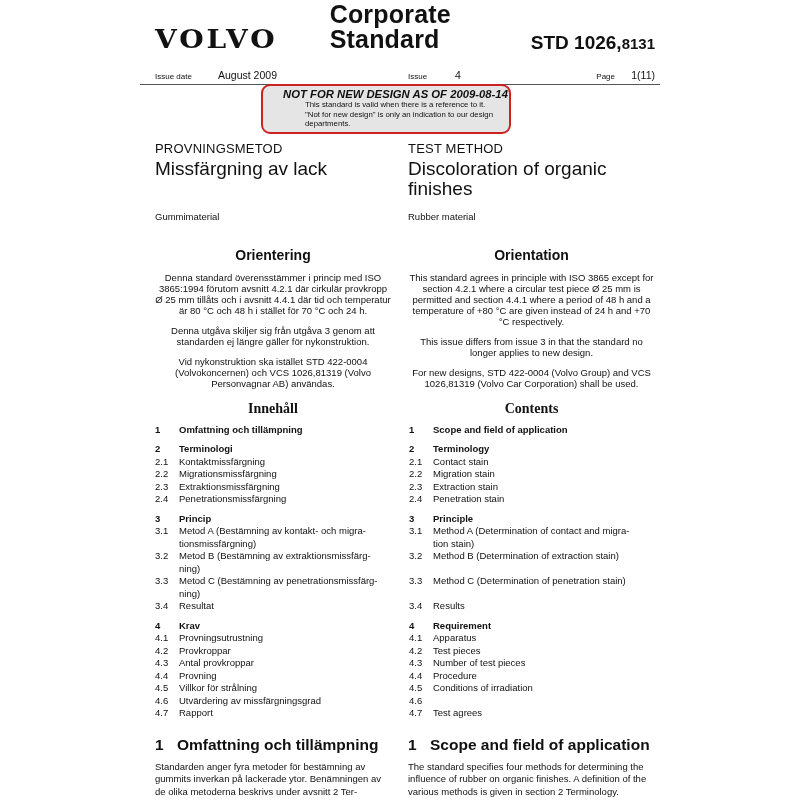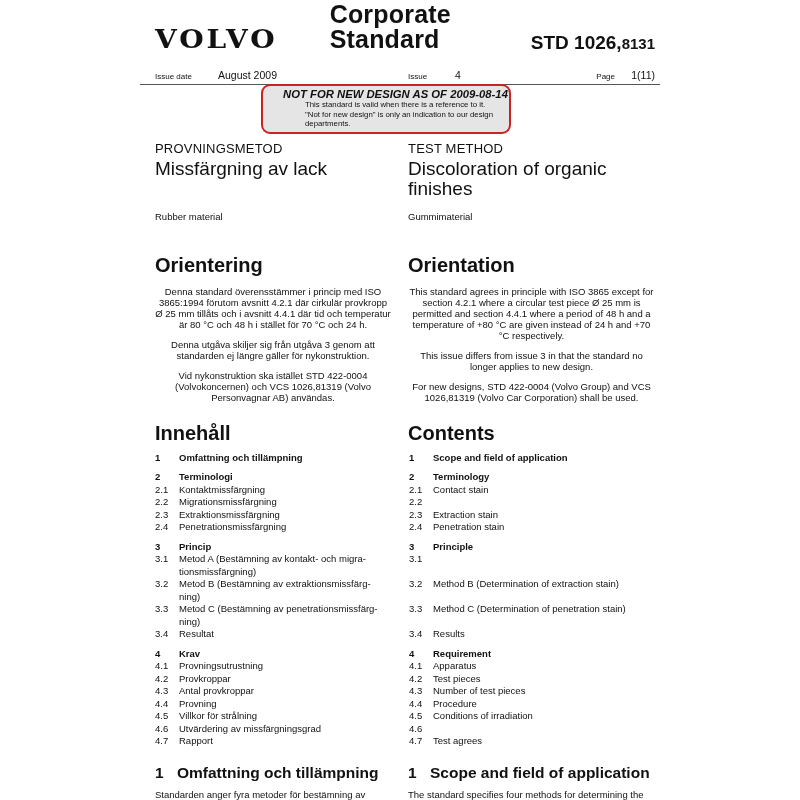--- a/index.html
+++ b/index.html
@@ -44,26 +44,26 @@
     padding:2px 6px 3px 20px;
   }
   .notice-title { font-size:11.3px; font-weight:bold; font-style:italic; white-space:nowrap; }
   .notice-line { font-size:7.8px; line-height:9.5px;margin-left:22px; }
 
   
   .pair { display:grid; grid-template-columns:236px 247px; column-gap:17px; }
   .kicker { font-size:13px; letter-spacing:.2px; margin-bottom:3px; }
   .h1 { font-size:19px; font-weight:normal; line-height:20px; margin:0; max-width:232px; }
   .subtitle { font-size:9.5px; align-self:end; margin-top:12px; }
-  .h2 { font-size:20px; font-weight:bold; margin:7px 0 9px; }
+  .h2 { font-size:14px; font-weight:bold; margin:0 0 9px;text-align:center; }
   .bodycopy p { font-size:9.5px; line-height:11px; margin:0 0 9px; white-space:pre-line;text-align:center; }
 
   .title-block { margin-top:7px; }
   .orientation-block { margin-top:25px; }
-  .contents-block { margin-top:3px; }
+  .contents-block { margin-top:3px;font-family:Liberation Serif, serif; }
   .contents-block .h2 { margin-bottom:7px; }
 
   
   .toc { font-size:9.5px; line-height:12.5px; }
   .toc-row { display:grid; grid-template-columns:24px 230px 24px 222px; }
   .toc-row.gap { margin-top:7px; }
   .toc-row.bold { font-weight:bold; }
   .toc-text { white-space:pre-line; padding-right:6px; }
 
   
@@ -99,22 +99,22 @@
       <div class="notice-title">NOT FOR NEW DESIGN AS OF 2009-08-14</div>
       <div class="notice-line">This standard is valid when there is a reference to it.</div>
       <div class="notice-line">"Not for new design" is only an indication to our design departments.</div>
     </div>
 
     <section class="pair title-block">
       <div class="kicker">PROVNINGSMETOD</div>
       <div class="kicker">TEST METHOD</div>
       <h1 class="h1">Missfärgning av lack</h1>
       <h1 class="h1">Discoloration of organic finishes</h1>
+      <div class="subtitle">Gummimaterial</div>
       <div class="subtitle">Rubber material</div>
-      <div class="subtitle">Gummimaterial</div>
     </section>
 
     <section class="pair orientation-block">
       <h2 class="h2">Orientering</h2>
       <h2 class="h2">Orientation</h2>
       <div class="bodycopy">
 
       <p>Denna standard överensstämmer i princip med ISO 3865:1994 förutom avsnitt 4.2.1 där cirkulär provkropp Ø 25 mm tillåts och i avsnitt 4.4.1 där tid och temperatur är 80 °C och 48 h i stället för 70 °C och 24 h.</p>
           <p>Denna utgåva skiljer sig från utgåva 3 genom att standarden ej längre gäller för nykonstruktion.</p>
           <p>Vid nykonstruktion ska istället STD 422-0004 (Volvokoncernen) och VCS 1026,81319 (Volvo Personvagnar AB) användas.</p>
@@ -152,20 +152,21 @@
           <span class="toc-num">2.1</span>
           <span class="toc-text">Kontaktmissfärgning</span>
           <span class="toc-num">2.1</span>
           <span class="toc-text">Contact stain</span>
         </div>
 
         <div class="toc-row">
           <span class="toc-num">2.2</span>
           <span class="toc-text">Migrationsmissfärgning</span>
           <span class="toc-num">2.2</span>
+          <span class="toc-text">Migration stain</span>
         </div>
 
         <div class="toc-row">
           <span class="toc-num">2.3</span>
           <span class="toc-text">Extraktionsmissfärgning</span>
           <span class="toc-num">2.3</span>
           <span class="toc-text">Extraction stain</span>
         </div>
 
         <div class="toc-row">
@@ -180,20 +181,22 @@
           <span class="toc-text">Princip</span>
           <span class="toc-num">3</span>
           <span class="toc-text">Principle</span>
         </div>
 
         <div class="toc-row">
           <span class="toc-num">3.1</span>
           <span class="toc-text">Metod A (Bestämning av kontakt- och migra-
 tionsmissfärgning)</span>
           <span class="toc-num">3.1</span>
+          <span class="toc-text">Method A (Determination of contact and migra-
+tion stain)</span>
         </div>
 
         <div class="toc-row">
           <span class="toc-num">3.2</span>
           <span class="toc-text">Metod B (Bestämning av extraktionsmissfärg-
 ning)</span>
           <span class="toc-num">3.2</span>
           <span class="toc-text">Method B (Determination of extraction stain)</span>
         </div>
 

